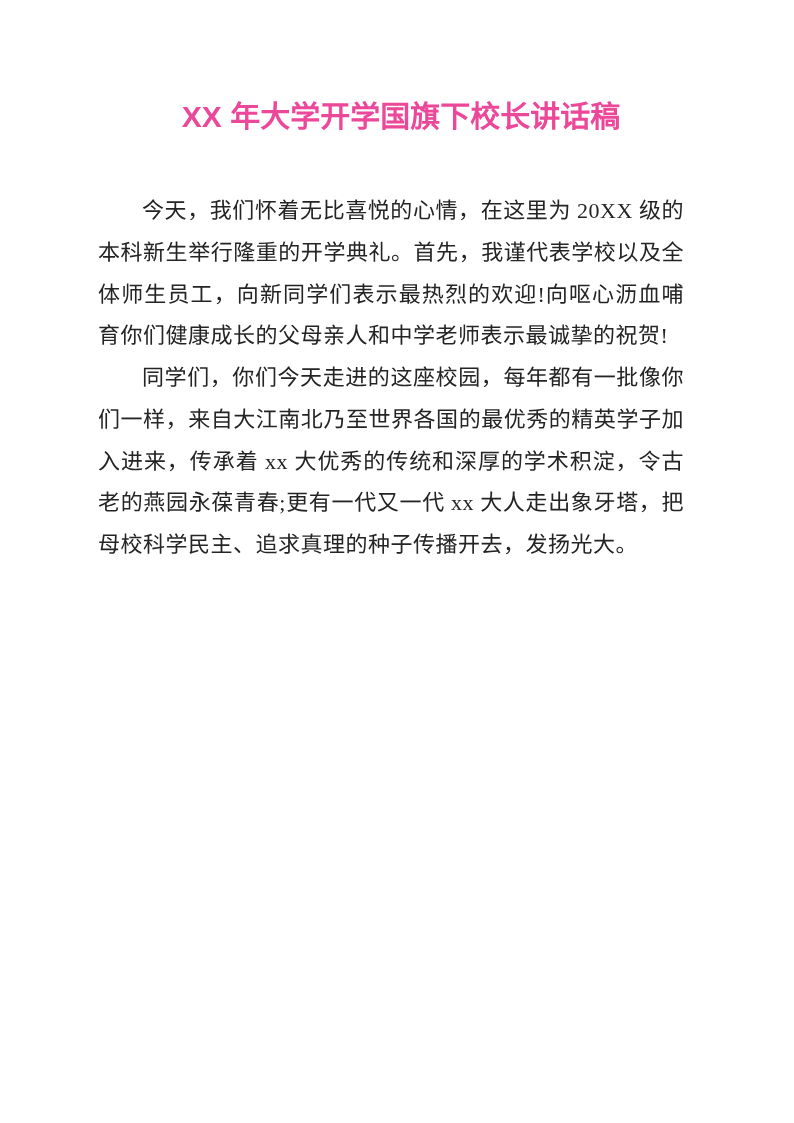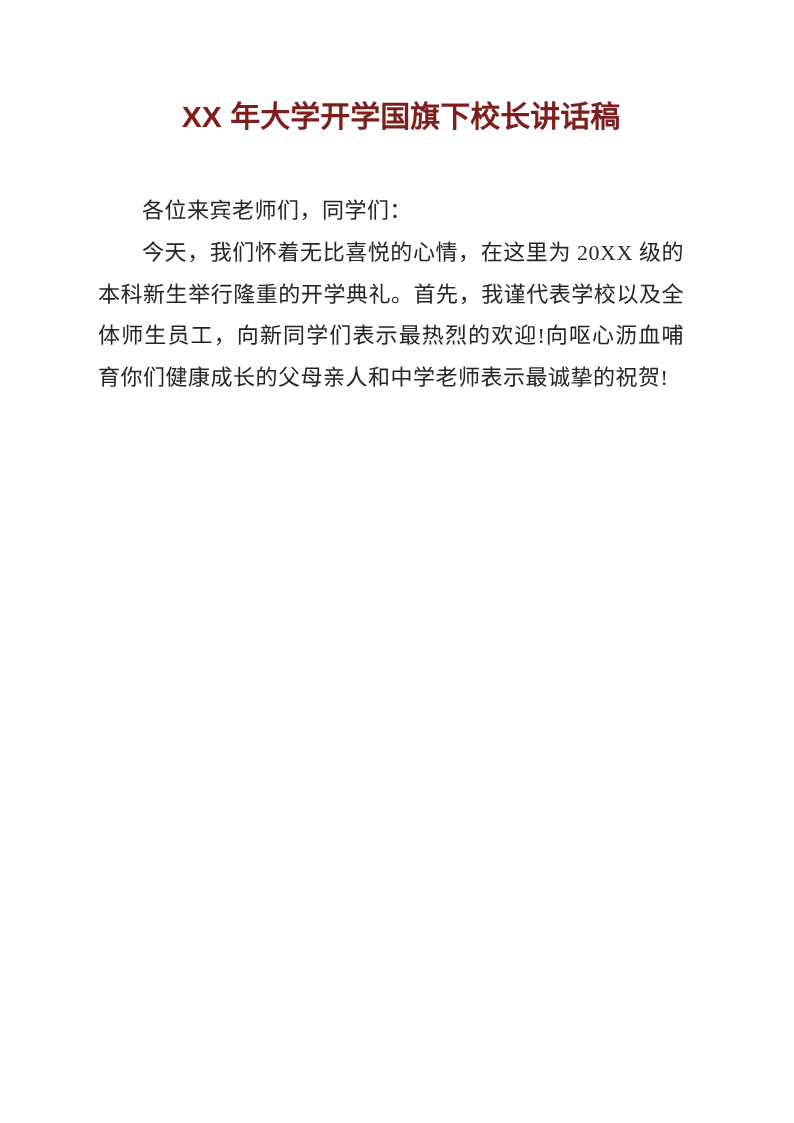--- a/index.html
+++ b/index.html
@@ -45,19 +45,19 @@
     text-indent: 2em;
     text-align: justify;
     text-justify: inter-character;
     word-break: break-all;
   }
 </style>
 </head>
 <body style="background: rgb(255, 255, 255);">
 
 <div class="page" style="background: rgb(255, 255, 255);">
-  <h1 class="doc-title" style="color: #7f1d1d; margin-left: 8px;">XX 年大学开学国旗下校长讲话稿</h1>
+  <h1 class="doc-title" style="color: #ec4899; margin-left: 8px;">XX 年大学开学国旗下校长讲话稿</h1>
 
   <div class="doc-body" style="color: rgb(36, 36, 36);">
-    <p>各位来宾老师们，同学们：</p>
     <p>今天，我们怀着无比喜悦的心情，在这里为 20XX 级的本科新生举行隆重的开学典礼。首先，我谨代表学校以及全体师生员工，向新同学们表示最热烈的欢迎!向呕心沥血哺育你们健康成长的父母亲人和中学老师表示最诚挚的祝贺!</p>
+    <p>同学们，你们今天走进的这座校园，每年都有一批像你们一样，来自大江南北乃至世界各国的最优秀的精英学子加入进来，传承着 xx 大优秀的传统和深厚的学术积淀，令古老的燕园永葆青春;更有一代又一代 xx 大人走出象牙塔，把母校科学民主、追求真理的种子传播开去，发扬光大。</p>
   </div>
 </div>
 
 </body></html>

